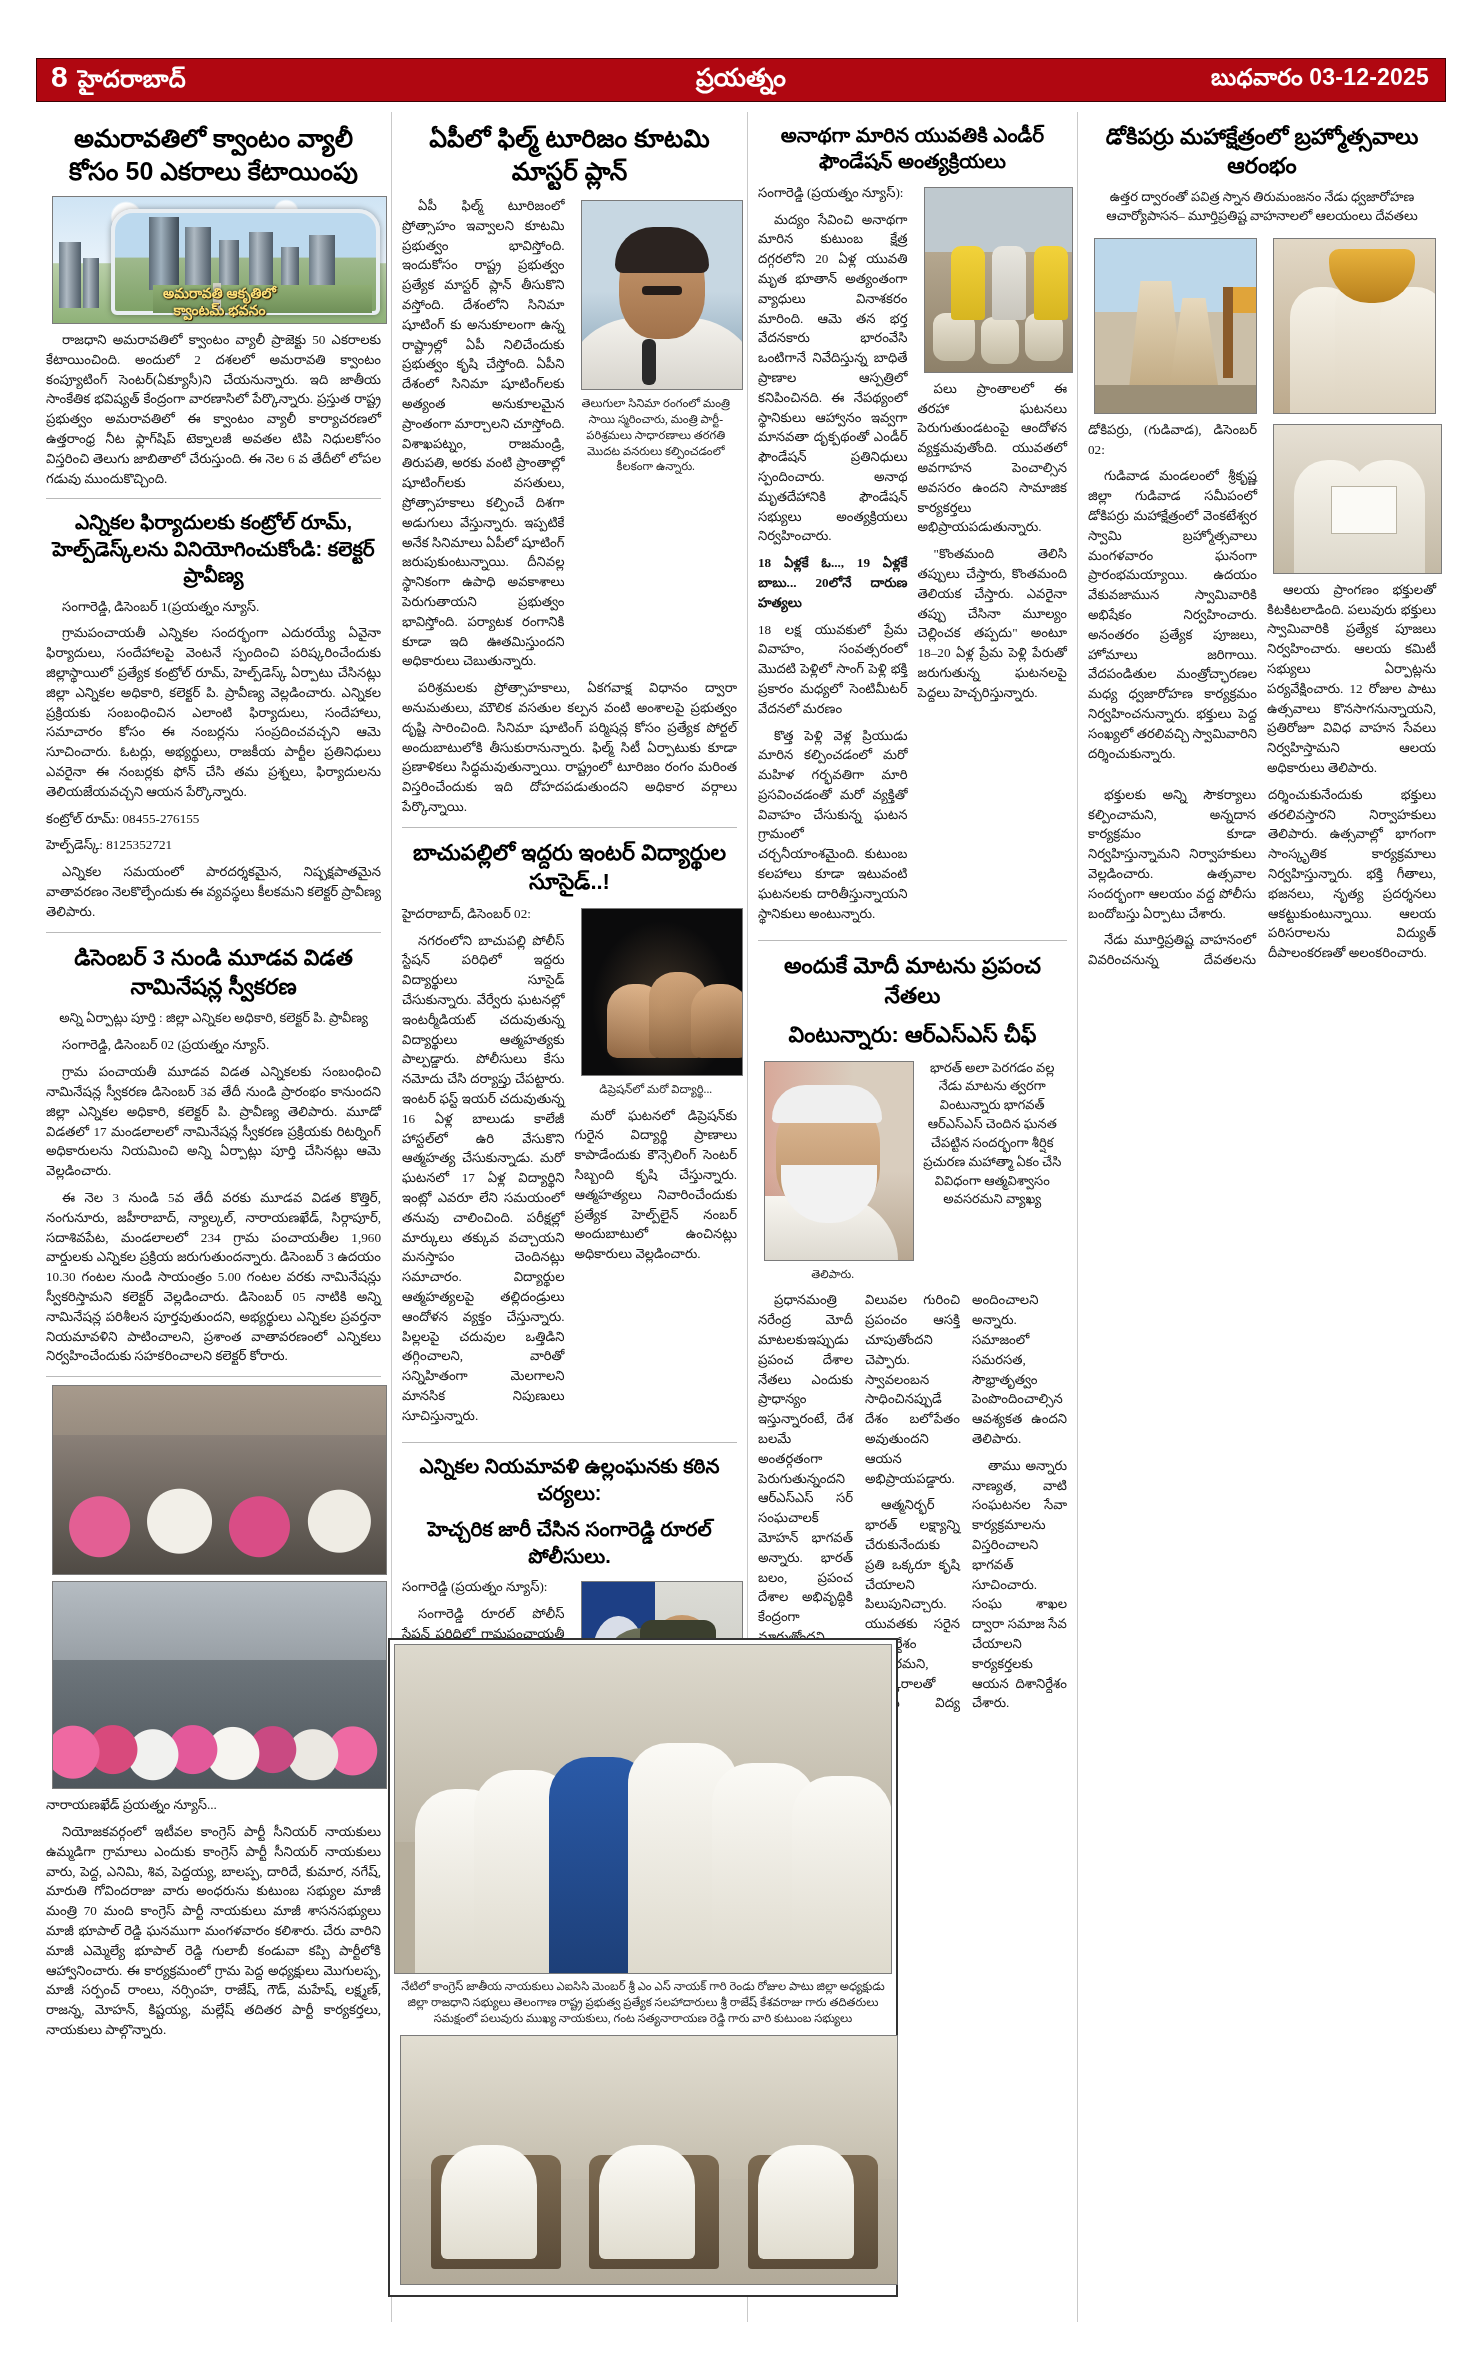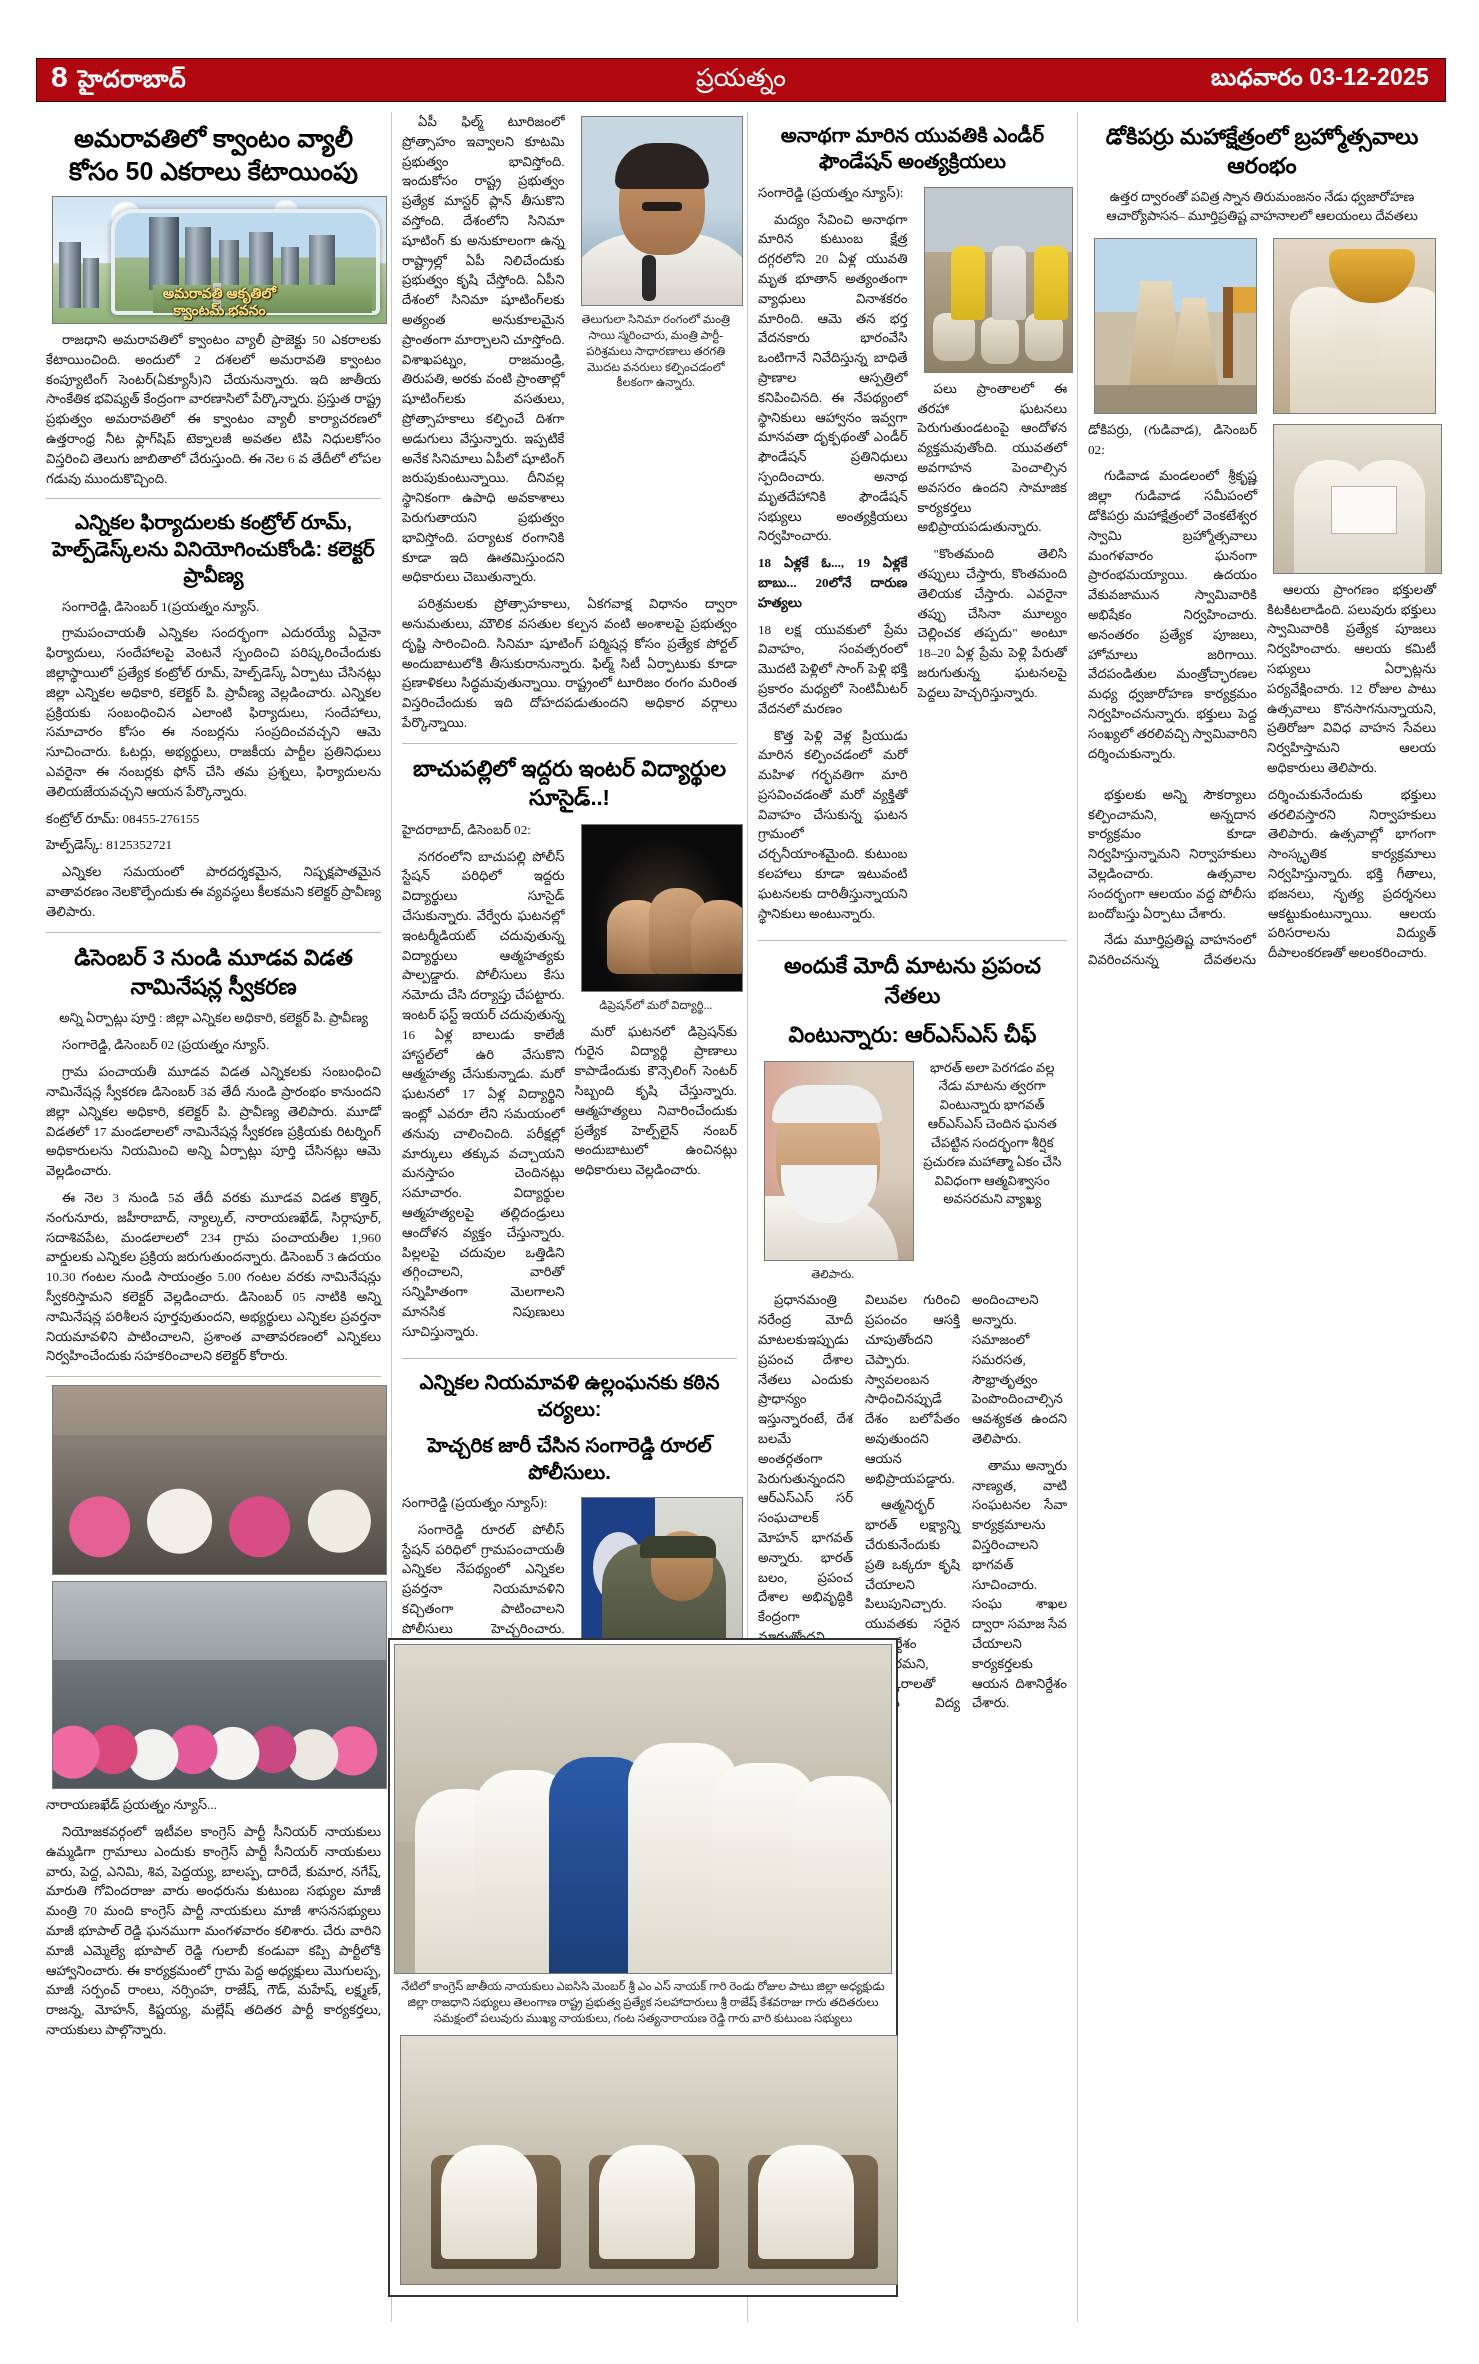--- a/index.html
+++ b/index.html
@@ -36,21 +36,21 @@
     font-family:"Liberation Sans", sans-serif;
     font-weight:bold; font-size:30px; line-height:1;
   }
   .mh-city {
     font-family:"Liberation Sans", sans-serif;
     font-weight:bold; font-size:24px; letter-spacing:0.3px;
   }
   .mh-center {
     width:32%; text-align:center;
     font-family:"Liberation Sans", sans-serif;
-    font-weight:normal; font-size:25px;
+    font-weight:bold; font-size:25px;
   }
   .mh-right {
     width:34%; text-align:right; padding-right:16px;
     font-family:"Liberation Sans", sans-serif;
     font-weight:bold; font-size:23px; letter-spacing:0.2px;
   }
 
   
   .cols {
     position:absolute;
@@ -420,20 +420,21 @@
         </div>
 
         <p class="body-text">నారాయణఖేడ్ ప్రయత్నం న్యూస్...</p>
         <p class="body-text indent">నియోజకవర్గంలో ఇటీవల కాంగ్రెస్ పార్టీ సీనియర్ నాయకులు ఉమ్మడిగా గ్రామాలు ఎందుకు కాంగ్రెస్ పార్టీ సీనియర్ నాయకులు వారు, పెద్ద, ఎనిమి, శివ, పెద్దయ్య, బాలప్ప, దారిదే, కుమార, నగేష్, మారుతి గోవిందరాజు వారు అంధరును కుటుంబ సభ్యుల మాజీ మంత్రి 70 మంది కాంగ్రెస్ పార్టీ నాయకులు మాజీ శాసనసభ్యులు మాజీ భూపాల్ రెడ్డి ఘనముగా మంగళవారం కలిశారు. చేరు వారిని మాజీ ఎమ్మెల్యే భూపాల్ రెడ్డి గులాబీ కండువా కప్పి పార్టీలోకి ఆహ్వానించారు. ఈ కార్యక్రమంలో గ్రామ పెద్ద అధ్యక్షులు మొగులప్ప, మాజీ సర్పంచ్ రాంలు, నర్సింహ, రాజేష్, గౌడ్, మహేష్, లక్ష్మణ్, రాజన్న, మోహన్, కిష్టయ్య, మల్లేష్ తదితర పార్టీ కార్యకర్తలు, నాయకులు పాల్గొన్నారు.</p>
       </div>
     </div>
 
     <div class="col c2">
 
       <div>
+        <div class="headline hl-xl">ఏపీలో ఫిల్మ్ టూరిజం కూటమి మాస్టర్ ప్లాన్</div>
 
         <div class="split2">
           <div>
             <p class="body-text indent">ఏపీ ఫిల్మ్ టూరిజంలో ప్రోత్సాహం ఇవ్వాలని కూటమి ప్రభుత్వం భావిస్తోంది. ఇందుకోసం రాష్ట్ర ప్రభుత్వం ప్రత్యేక మాస్టర్ ప్లాన్ తీసుకొని వస్తోంది. దేశంలోని సినిమా షూటింగ్ కు అనుకూలంగా ఉన్న రాష్ట్రాల్లో ఏపీ నిలిచేందుకు ప్రభుత్వం కృషి చేస్తోంది. ఏపీని దేశంలో సినిమా షూటింగ్‌లకు అత్యంత అనుకూలమైన ప్రాంతంగా మార్చాలని చూస్తోంది. విశాఖపట్నం, రాజమండ్రి, తిరుపతి, అరకు వంటి ప్రాంతాల్లో షూటింగ్‌లకు వసతులు, ప్రోత్సాహకాలు కల్పించే దిశగా అడుగులు వేస్తున్నారు. ఇప్పటికే అనేక సినిమాలు ఏపీలో షూటింగ్ జరుపుకుంటున్నాయి. దీనివల్ల స్థానికంగా ఉపాధి అవకాశాలు పెరుగుతాయని ప్రభుత్వం భావిస్తోంది. పర్యాటక రంగానికి కూడా ఇది ఊతమిస్తుందని అధికారులు చెబుతున్నారు.</p>
           </div>
           <div>
             <div class="photo ph-portrait">
               <div class="bg"></div>
               <div class="body"></div>
               <div class="head"></div>

